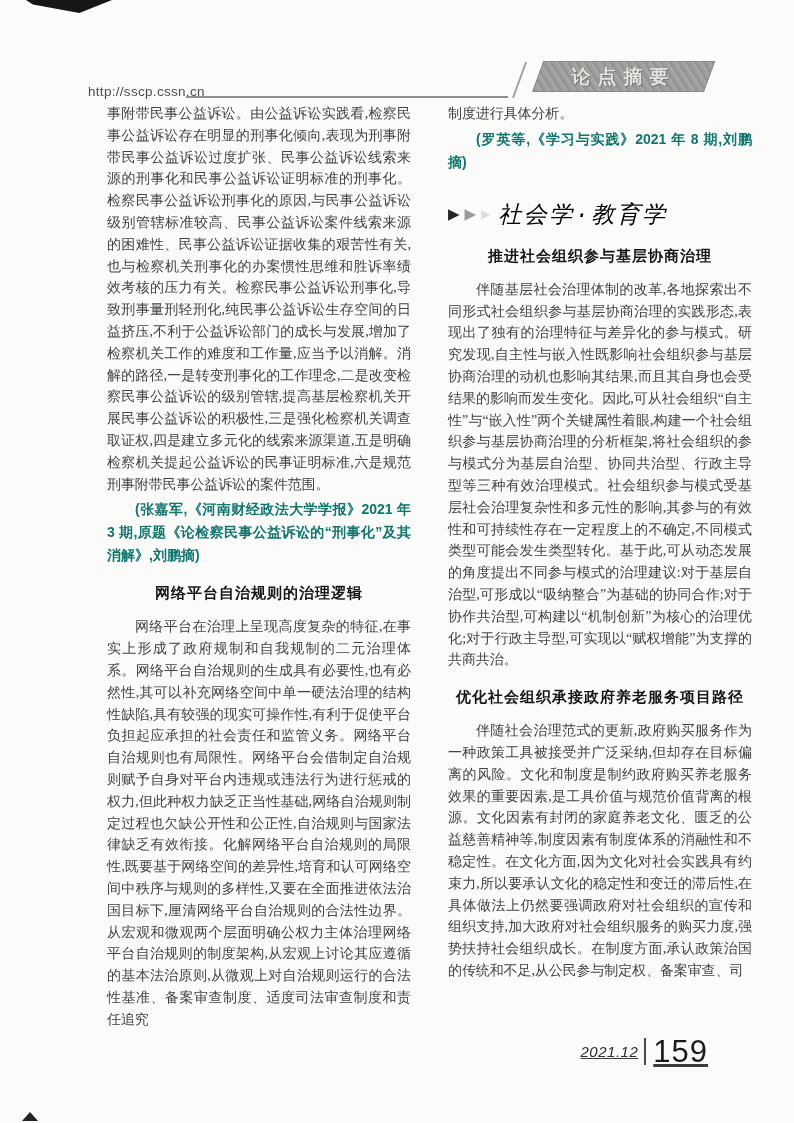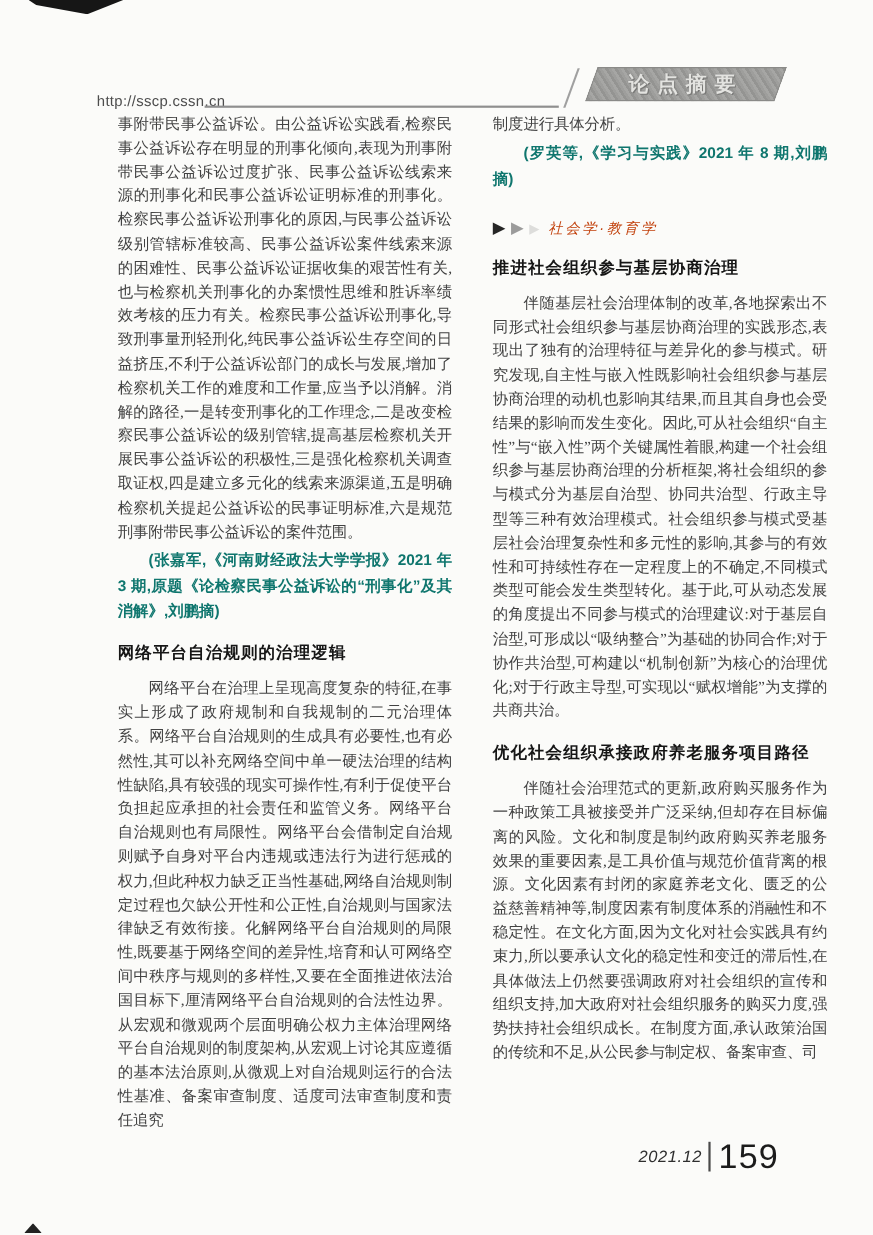--- a/index.html
+++ b/index.html
@@ -37,33 +37,33 @@
   
   .columns{position:absolute;top:103px;left:86px;width:624px;display:flex;gap:16px;}
   .col{width:304px;flex:0 0 304px;margin-left:21px;}
 
   p.body-text{margin:0;font-size:14px;line-height:21.8px;text-align:justify;
     color:#424242;letter-spacing:-0.1px;}
   p.indent{text-indent:2em;}
   p.citation{margin:3px 0 6px 0;font-size:14px;line-height:23px;text-align:justify;
     text-indent:2em;font-weight:700;color:#0f766e;
     font-family:"Liberation Sans",sans-serif;letter-spacing:0;}
-  h3.article-title{margin:17px 0 13px 0;font-size:15px;text-align:left;font-weight:700;
+  h3.article-title{margin:17px 0 13px 0;font-size:15px;text-align:center;font-weight:700;
     color:#161616;font-family:Liberation Mono, monospace;letter-spacing:1px;}
 
   .section-header{margin:25px 0 2px 0;display:flex;align-items:center;}
   .tri{font-size:15px;line-height:1;margin-right:5px;font-family:"DejaVu Sans",sans-serif;}
   .tri1{color:#262626;}
   .tri2{color:#9b9b9b;}
   .tri3{color:#dddddb;margin-right:8px;font-size:12px;}
-  .section-name{font-style:italic;font-size:13px;color:#c2410c;letter-spacing:2.5px;
-    font-family:Liberation Sans, sans-serif;}
+  .section-name{font-style:italic;font-size:23px;color:#000000;letter-spacing:2.5px;
+    font-family:Liberation Mono, monospace;}
 
   
-  .footer{position:absolute;right:86px;top:1036px;display:flex;align-items:center;}
+  .footer{position:absolute;right:86px;top:1036px;display:flex;align-items:center;text-decoration:underline;}
   .footer-date{font-style:italic;font-size:15px;color:#2e2e2e;
     font-family:"Liberation Sans",sans-serif;letter-spacing:.5px;}
   .footer-sep{display:inline-block;width:2px;height:27px;background:#4a4a4a;margin:0 7px 0 6px;}
   .footer-page{font-size:31px;color:#1b1b1b;font-family:"Liberation Sans",sans-serif;
     letter-spacing:1px;line-height:1;}
 </style>
 </head>
 <body>
 
 <div class="page">

